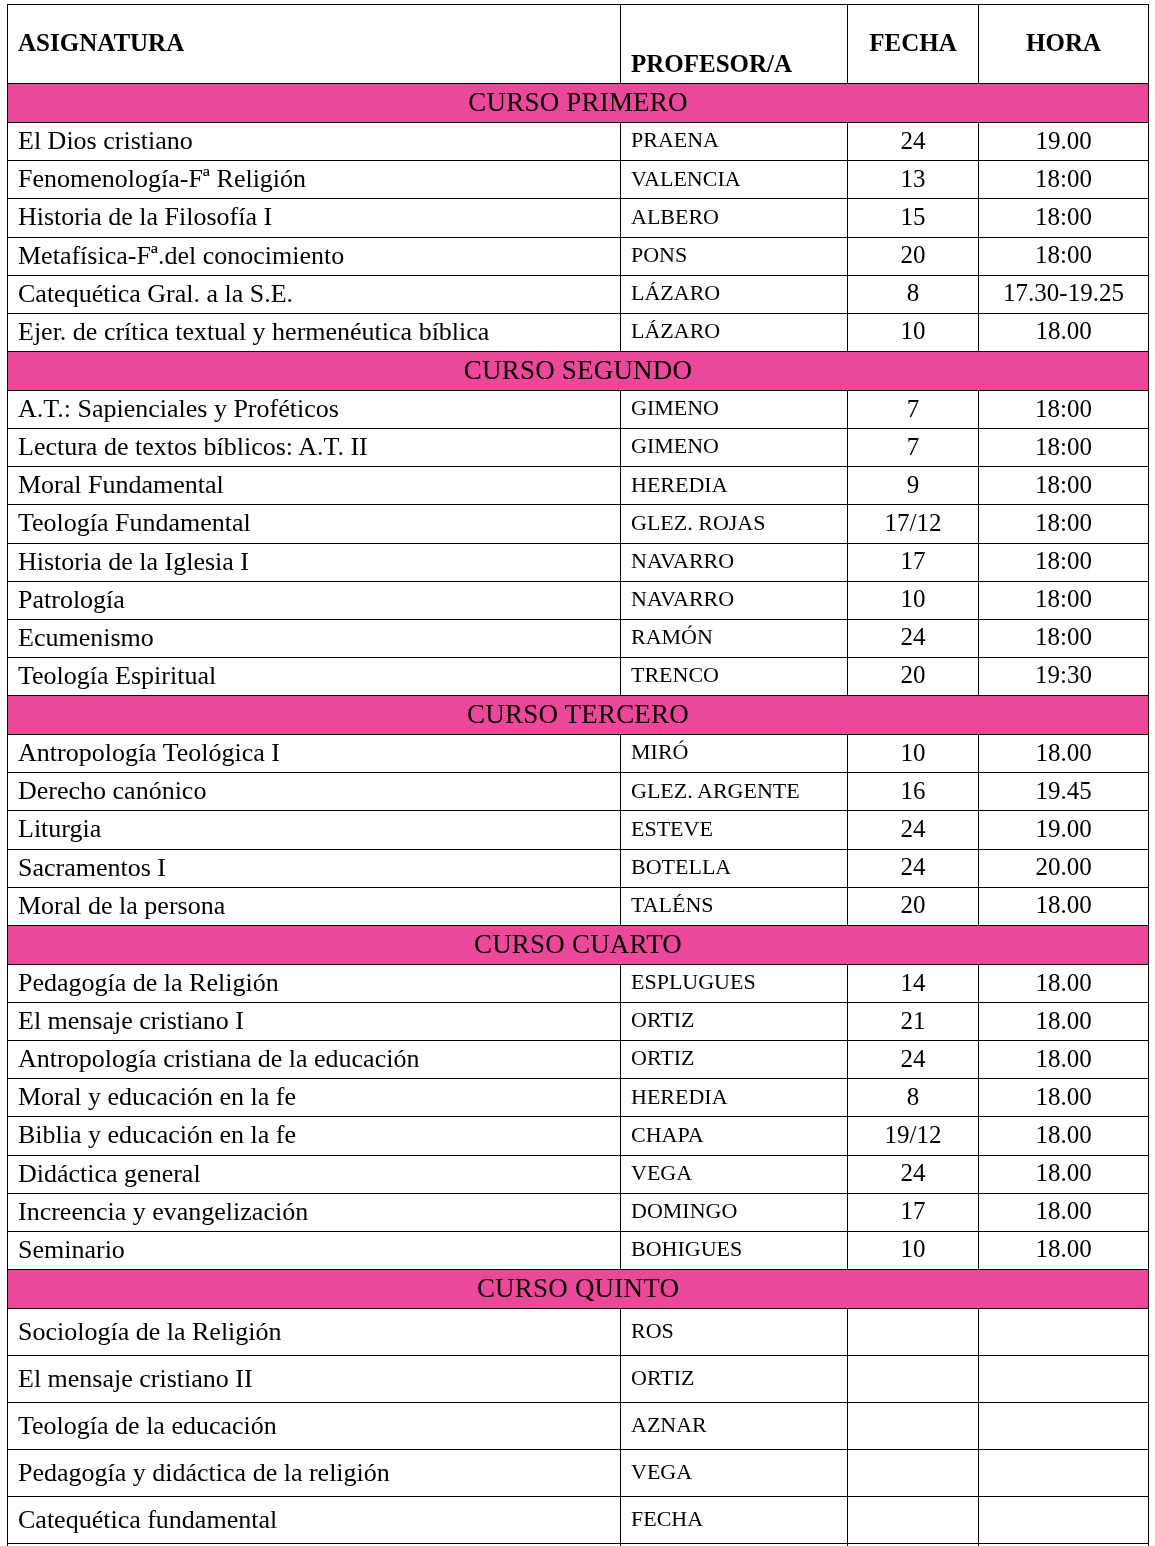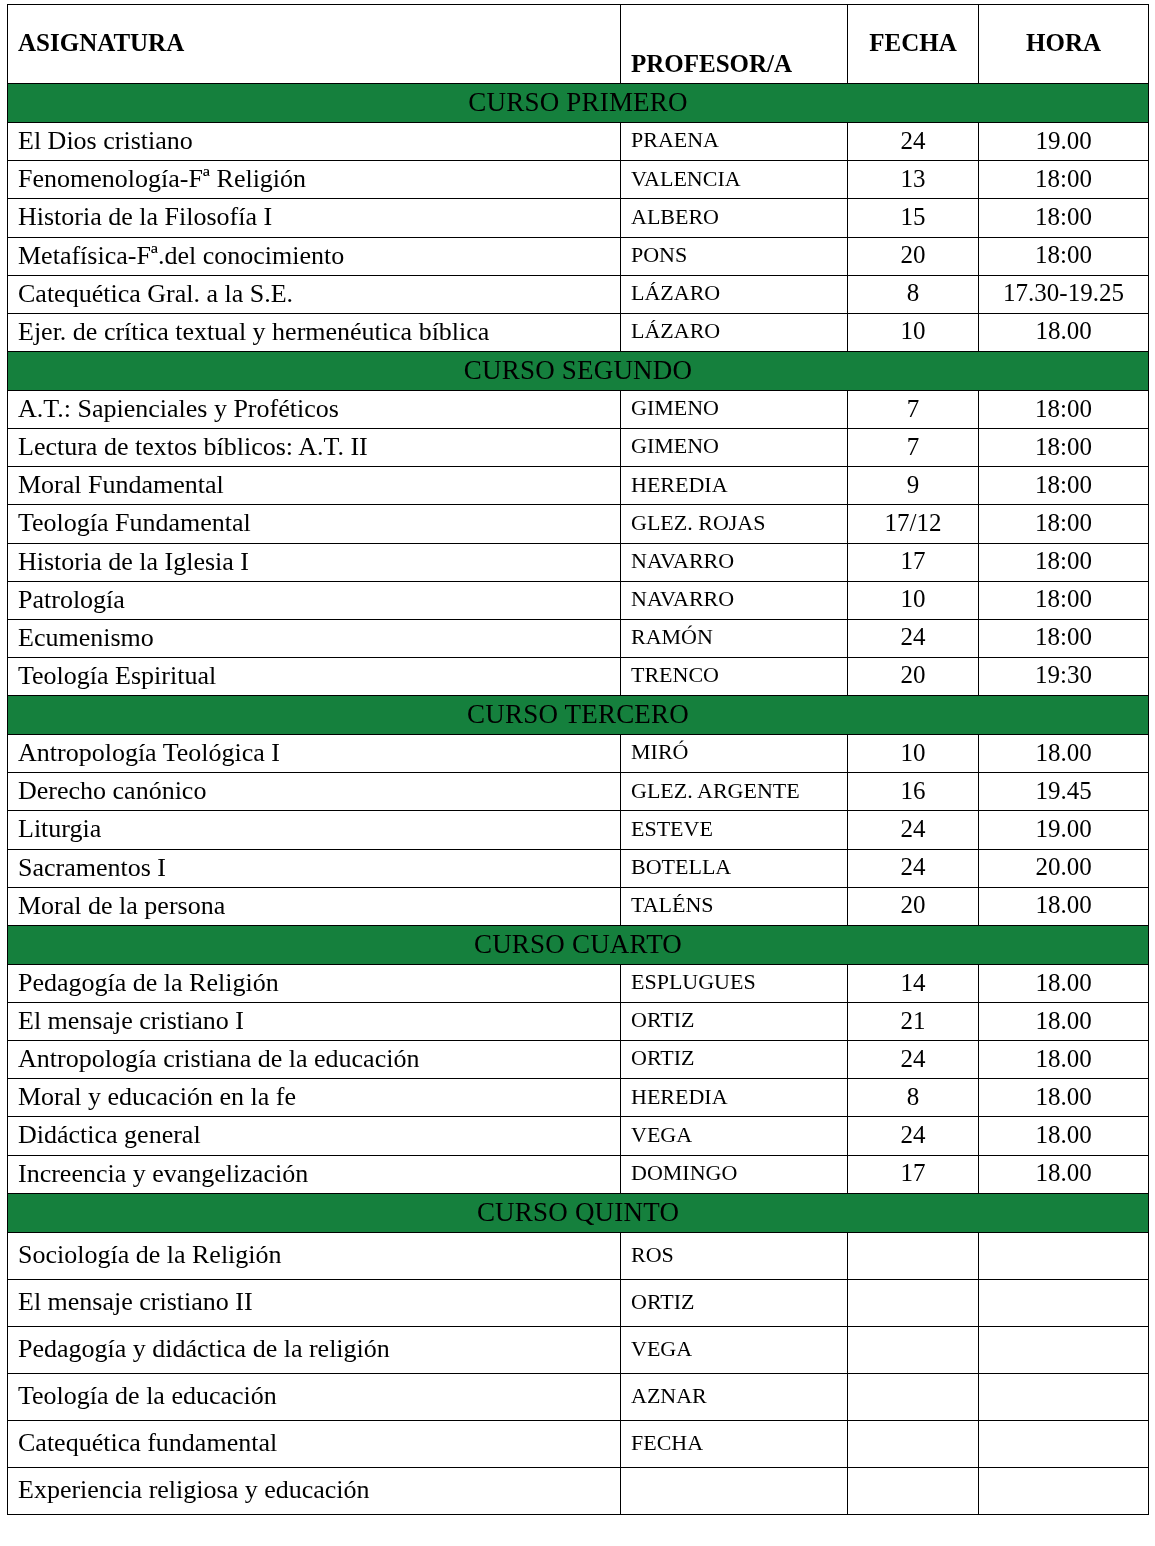--- a/index.html
+++ b/index.html
@@ -40,21 +40,21 @@
   }
   .head .cell {
     font-size: 25px;
   }
   .head .cell.asig { text-align: left; padding-left: 10px; }
   .head .cell.prof { text-align: left; padding-left: 10px; margin-top: 42px; }
   .head .cell.fech { text-align: center; }
   .head .cell.hora { text-align: center; }
 
   tr.course-row td {
-    background: #15803d;
+    background: #ec4899;
   }
   .course-title {
     text-align: center;
     font-size: 27px;
     padding: 3px 0 5px 0;
     letter-spacing: 0.2px;
   }
   .subject {
     font-size: 26px;
     text-align: left;
@@ -442,20 +442,34 @@
           </td>
           <td>
             <div class="cell fecha">8</div>
           </td>
           <td>
             <div class="cell hora">18.00</div>
           </td>
         </tr>
         <tr>
           <td>
+            <div class="cell subject">Biblia y educación en la fe</div>
+          </td>
+          <td>
+            <div class="cell prof">CHAPA</div>
+          </td>
+          <td>
+            <div class="cell fecha">19/12</div>
+          </td>
+          <td>
+            <div class="cell hora">18.00</div>
+          </td>
+        </tr>
+        <tr>
+          <td>
             <div class="cell subject">Didáctica general</div>
           </td>
           <td>
             <div class="cell prof">VEGA</div>
           </td>
           <td>
             <div class="cell fecha">24</div>
           </td>
           <td>
             <div class="cell hora">18.00</div>
@@ -463,20 +477,34 @@
         </tr>
         <tr>
           <td>
             <div class="cell subject">Increencia y evangelización</div>
           </td>
           <td>
             <div class="cell prof">DOMINGO</div>
           </td>
           <td>
             <div class="cell fecha">17</div>
+          </td>
+          <td>
+            <div class="cell hora">18.00</div>
+          </td>
+        </tr>
+        <tr>
+          <td>
+            <div class="cell subject">Seminario</div>
+          </td>
+          <td>
+            <div class="cell prof">BOHIGUES</div>
+          </td>
+          <td>
+            <div class="cell fecha">10</div>
           </td>
           <td>
             <div class="cell hora">18.00</div>
           </td>
         </tr>
         <tr class="course-row">
           <td colspan="4">
             <div class="cell course-title">CURSO QUINTO</div>
           </td>
         </tr>
@@ -503,38 +531,38 @@
           </td>
           <td>
             <div class="cell fecha empty"></div>
           </td>
           <td>
             <div class="cell hora empty"></div>
           </td>
         </tr>
         <tr>
           <td>
+            <div class="cell subject">Teología de la educación</div>
+          </td>
+          <td>
+            <div class="cell prof">AZNAR</div>
+          </td>
+          <td>
+            <div class="cell fecha empty"></div>
+          </td>
+          <td>
+            <div class="cell hora empty"></div>
+          </td>
+        </tr>
+        <tr>
+          <td>
             <div class="cell subject">Pedagogía y didáctica de la religión</div>
           </td>
           <td>
             <div class="cell prof">VEGA</div>
-          </td>
-          <td>
-            <div class="cell fecha empty"></div>
-          </td>
-          <td>
-            <div class="cell hora empty"></div>
-          </td>
-        </tr>
-        <tr>
-          <td>
-            <div class="cell subject">Teología de la educación</div>
-          </td>
-          <td>
-            <div class="cell prof">AZNAR</div>
           </td>
           <td>
             <div class="cell fecha empty"></div>
           </td>
           <td>
             <div class="cell hora empty"></div>
           </td>
         </tr>
         <tr>
           <td>

